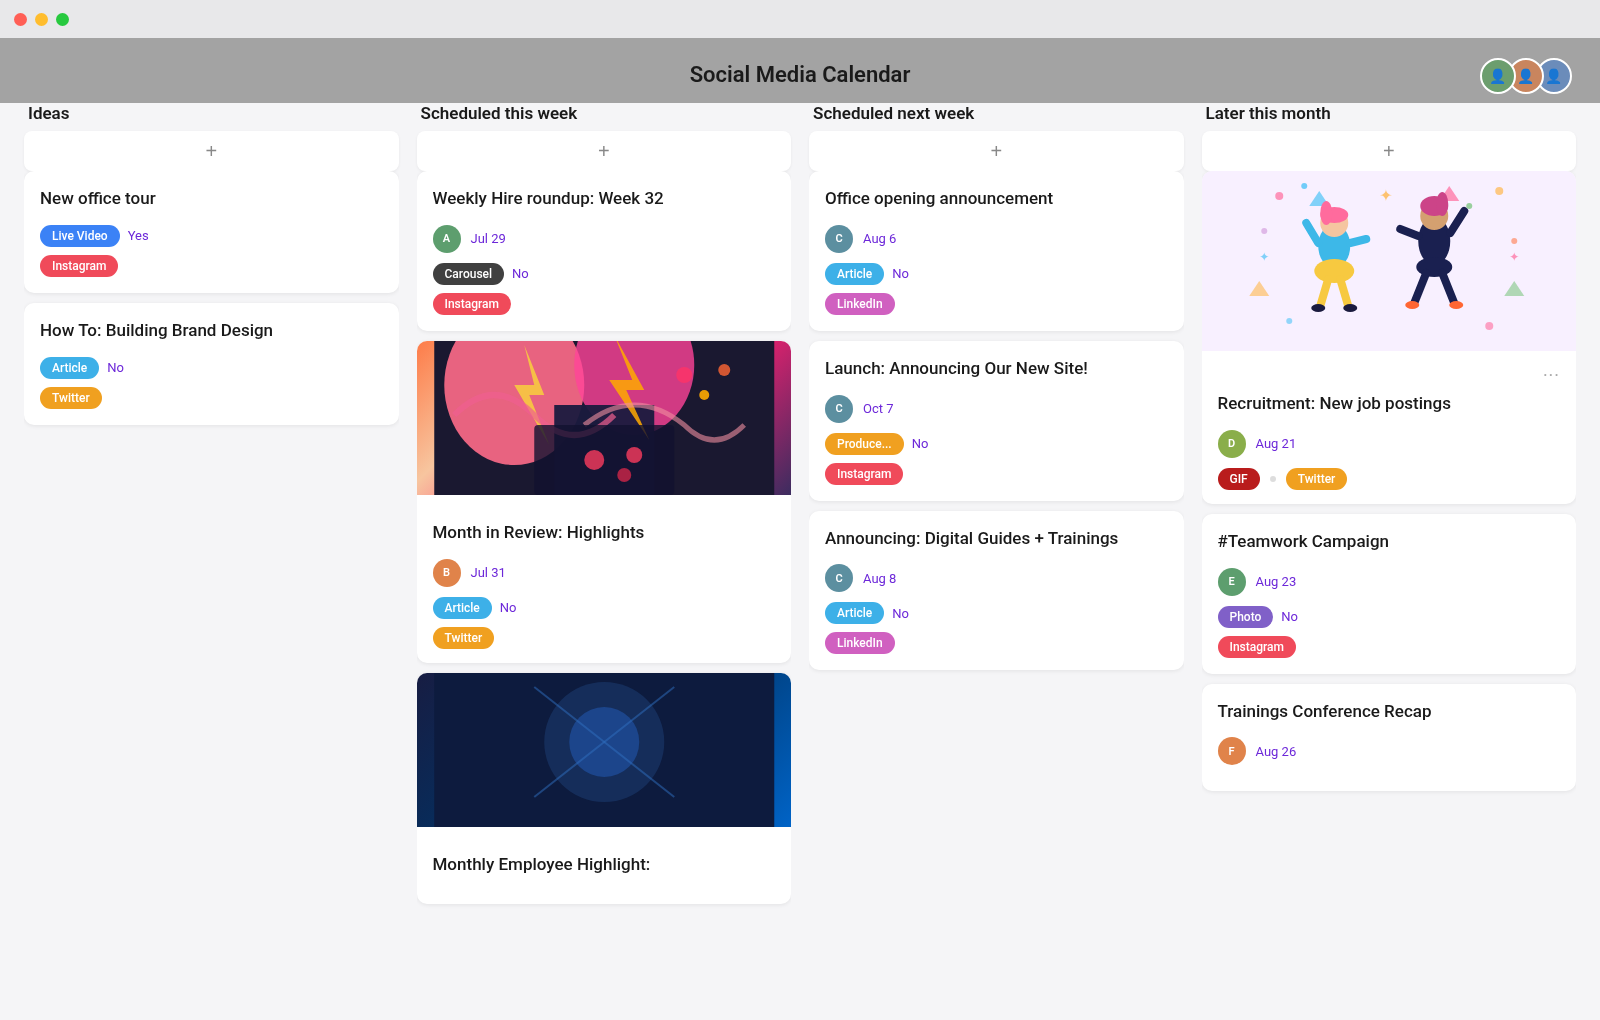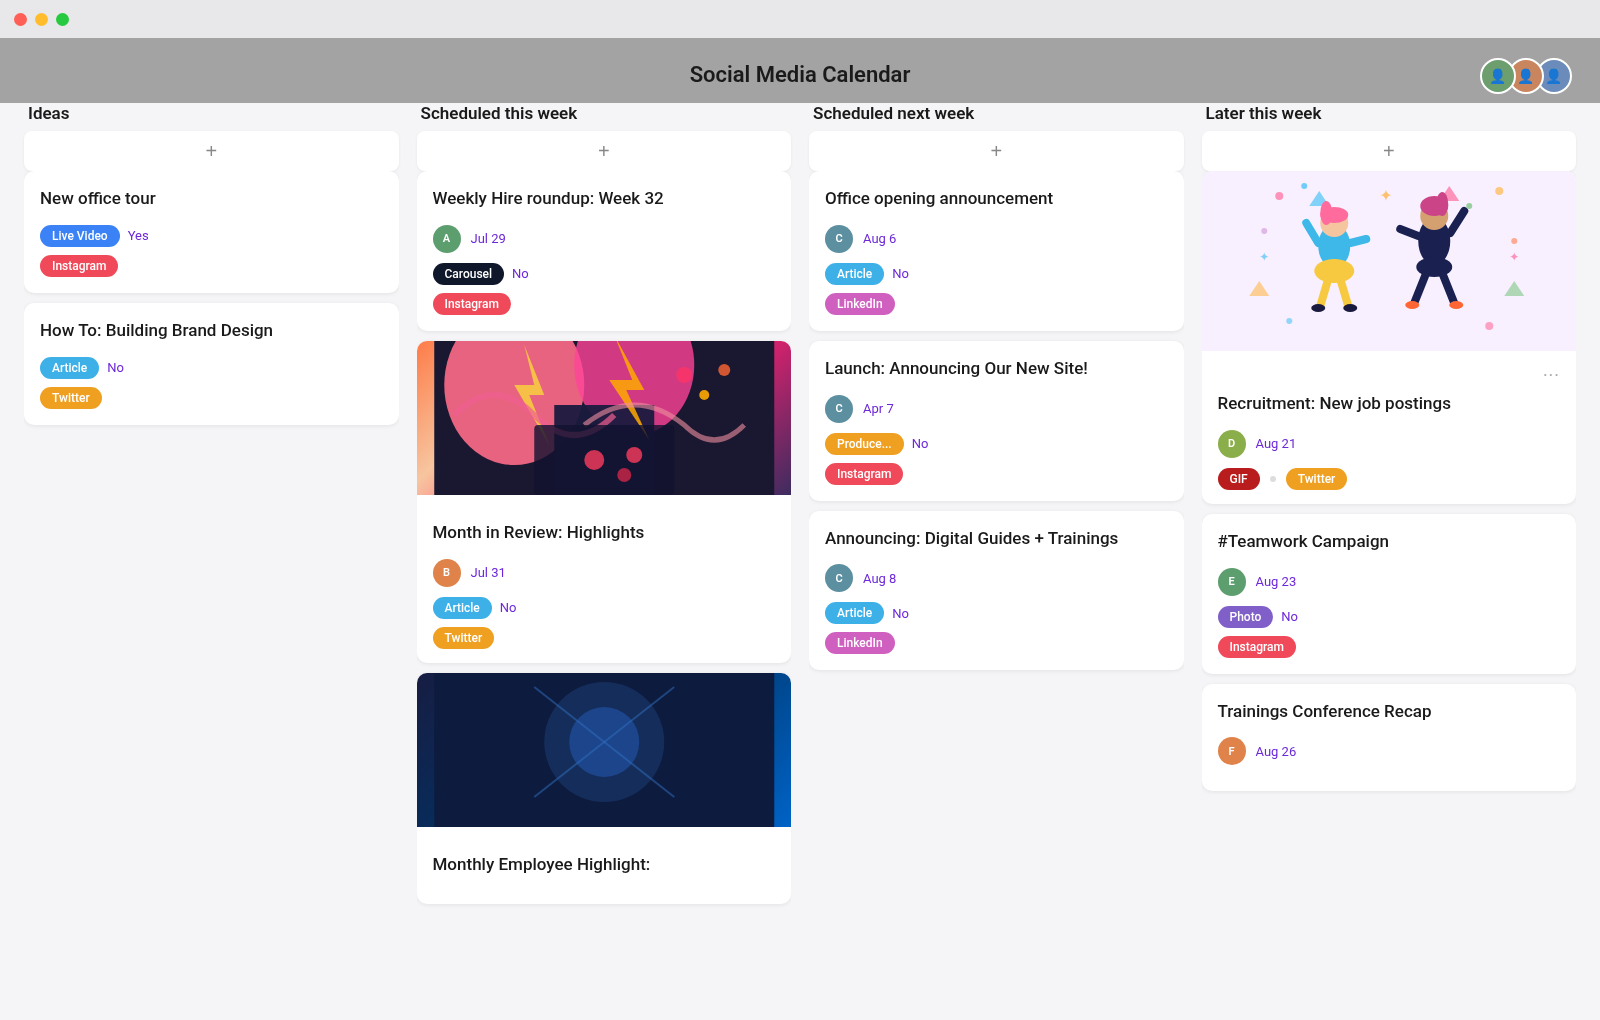--- a/index.html
+++ b/index.html
@@ -164,21 +164,21 @@
       padding: 4px 12px;
       border-radius: 20px;
       font-size: 12px;
       font-weight: 500;
       color: white;
     }
     .tag-green { background: #3b82f6; }
     .tag-instagram { background: #f04a5a; }
     .tag-article { background: #3db0e8; }
     .tag-twitter { background: #f0a020; }
-    .tag-carousel { background: #0f172a; }
+    .tag-carousel { background: #404040; }
     .tag-linkedin { background: #d060c0; }
     .tag-produce { background: #f0a020; }
     .tag-gif { background: #b91c1c; }
     .tag-photo { background: #8060c8; }
 
     .card-value {
       font-size: 13px;
       color: #6d28d9;
     }
 
@@ -403,21 +403,21 @@
           </div>
           <div class="card-tags" style="margin-top:8px;">
             <span class="tag tag-linkedin">LinkedIn</span>
           </div>
         </div>
 
         <div class="card">
           <div class="card-title">Launch: Announcing Our New Site!</div>
           <div class="card-meta">
             <div class="card-avatar ca-teal">C</div>
-            <span class="card-date">Apr 7</span>
+            <span class="card-date">Oct 7</span>
           </div>
           <div class="card-tags">
             <span class="tag tag-produce">Produce...</span>
             <span class="card-value">No</span>
           </div>
           <div class="card-tags" style="margin-top:8px;">
             <span class="tag tag-instagram">Instagram</span>
           </div>
         </div>
 
@@ -433,21 +433,21 @@
           </div>
           <div class="card-tags" style="margin-top:8px;">
             <span class="tag tag-linkedin">LinkedIn</span>
           </div>
         </div>
 
       </div>
     </div>
 
     <div class="column">
-      <div class="column-header">Later this week</div>
+      <div class="column-header">Later this month</div>
       <button class="add-btn">+</button>
       <div class="column-body">
 
         <div class="card" style="padding:0; overflow:hidden;">
           <div class="celebration-img">
             <svg width="100%" height="180" viewBox="0 0 280 180" xmlns="http://www.w3.org/2000/svg">
               <rect width="280" height="180" fill="#f8f0ff"></rect>
 
               <circle cx="30" cy="25" r="4" fill="#ff6b9d" opacity="0.7"></circle>
               <circle cx="55" cy="15" r="3" fill="#4fc3f7" opacity="0.8"></circle>

